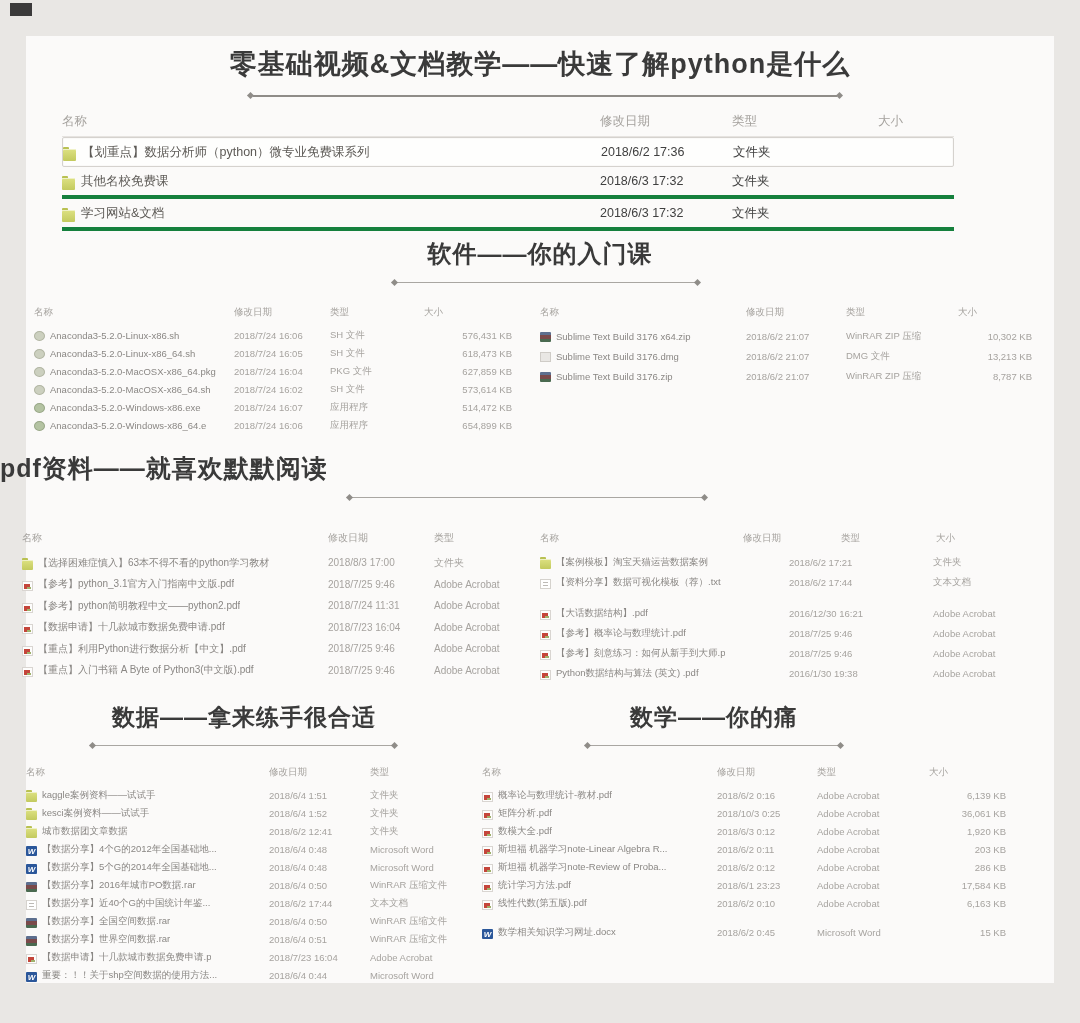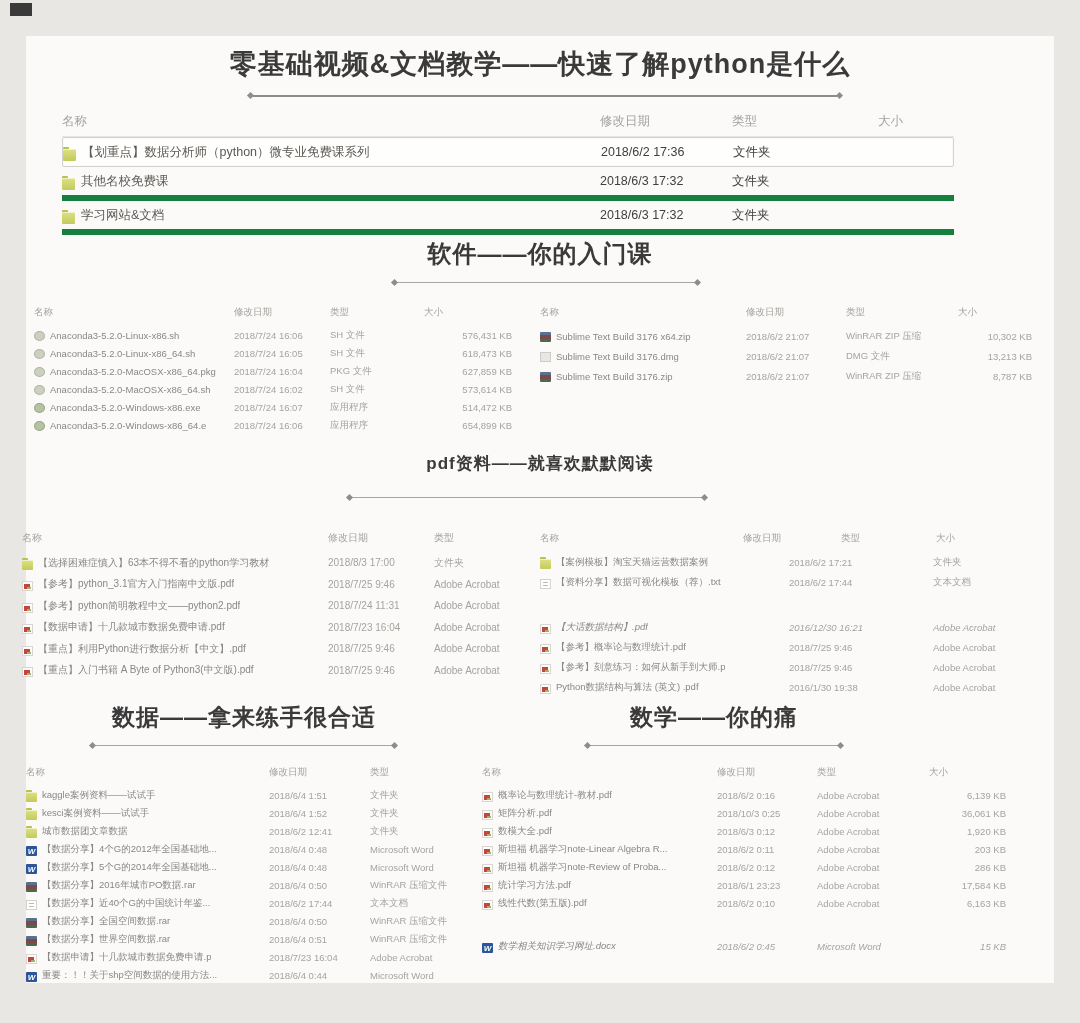--- a/index.html
+++ b/index.html
@@ -5,21 +5,21 @@
   html,body{margin:0;padding:0;}
   body{font-family:"Liberation Sans","DejaVu Sans",sans-serif;background:#dcdad7;}
   #canvas{position:relative;width:1080px;height:1023px;background:#e9e7e4;overflow:hidden;}
   .page{position:absolute;left:26px;top:36px;right:26px;bottom:40px;background:#fbfaf9;}
   .corner-mark{position:absolute;left:10px;top:3px;width:22px;height:13px;background:#222;opacity:.88;}
 
   
   .sec-title{position:absolute;color:#3a3a3a;font-weight:700;letter-spacing:1px;white-space:nowrap;}
   .t-main{left:0;right:0;top:46px;text-align:center;font-size:27px;}
   .t-soft{left:0;right:0;top:238px;text-align:center;font-size:24px;}
-  .t-pdf{left:0;right:0;top:452px;text-align:center;font-size:17px;}
+  .t-pdf{left:0;right:0;top:452px;text-align:left;font-size:25px;}
   .t-data{left:90px;width:308px;top:702px;text-align:center;font-size:23px;}
   .t-math{left:585px;width:258px;top:702px;text-align:center;font-size:23px;}
 
   .divider{position:absolute;display:flex;align-items:center;height:7px;}
   .divider .ln{flex:1;height:1px;background:#a9a6a2;}
   .divider .dm{width:5px;height:5px;background:#8f8c88;transform:rotate(45deg);flex:0 0 auto;}
   .d-main{left:248px;top:92px;width:594px;}
   .d-main .ln{height:2px;background:#8f8c88;}
   .d-soft{left:392px;top:279px;width:308px;}
   .d-pdf{left:347px;top:494px;width:360px;}
@@ -28,27 +28,27 @@
 
   
   .list{position:absolute;}
   .lhdr,.lrow{display:grid;align-items:center;}
   .lhdr span{color:#a5a29e;overflow:hidden;white-space:nowrap;}
   .cell{overflow:hidden;white-space:nowrap;}
   .cell.name{display:flex;align-items:flex-end;min-width:0;}
   .fname{color:#8a8784;overflow:hidden;white-space:nowrap;}
   .cell.date,.cell.type{color:#a6a39f;}
   .cell.size{color:#a6a39f;text-align:right;padding-right:4px;}
-  .gap-before{margin-top:25px;font-style:italic;}
+  .gap-before{margin-top:11px;}
 
   
   .t1{left:62px;top:106px;width:892px;font-size:12.5px;}
   .t1 .lhdr,.t1 .lrow{grid-template-columns:538px 132px 146px 72px;height:28px;}
   .t1 .lhdr{border-bottom:1px solid #e6e3e0;height:30px;}
-  .t1 .lrow{border-bottom:6px solid #15803d;}
+  .t1 .lrow{border-bottom:4px solid #15803d;}
   .t1 .fname{color:#5d5a56;}
   .t1 .cell.date,.t1 .cell.type{color:#404040;}
   .t1 .lrow.selected{border:1px solid #d5d2ce;border-radius:2px;background:#fefefd;box-shadow:0 0 0 1px #faf9f8 inset;}
 
   
   .sm{font-size:9.5px;}
   .sm .lhdr{height:24px;margin-bottom:2px;}
   .ta{left:34px;top:300px;width:482px;}
   .ta .lhdr,.ta .lrow{grid-template-columns:200px 96px 94px 92px;}
   .ta .lrow{height:18px;}

